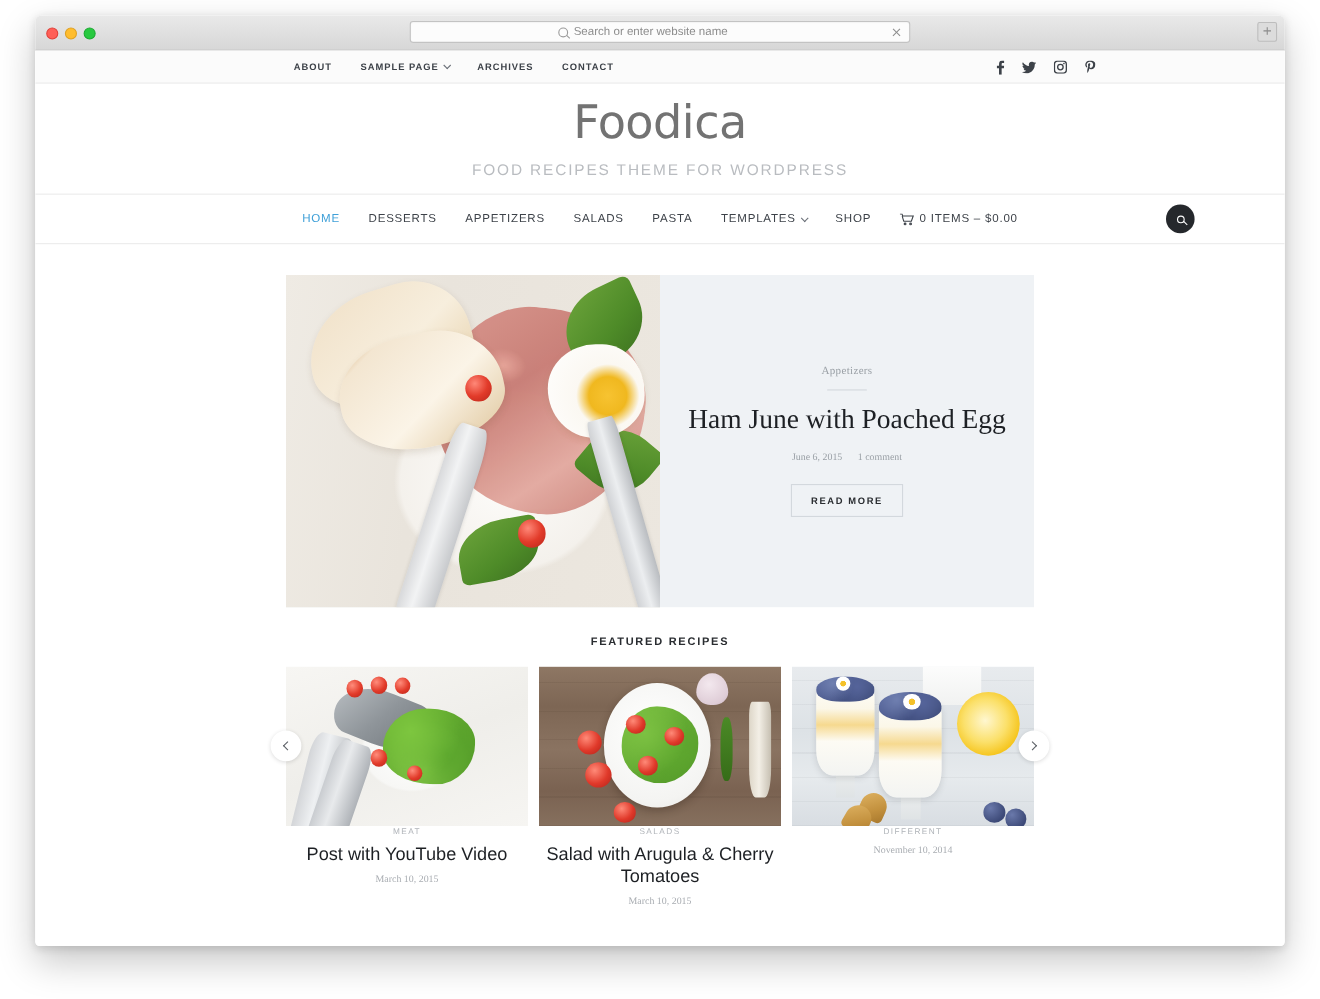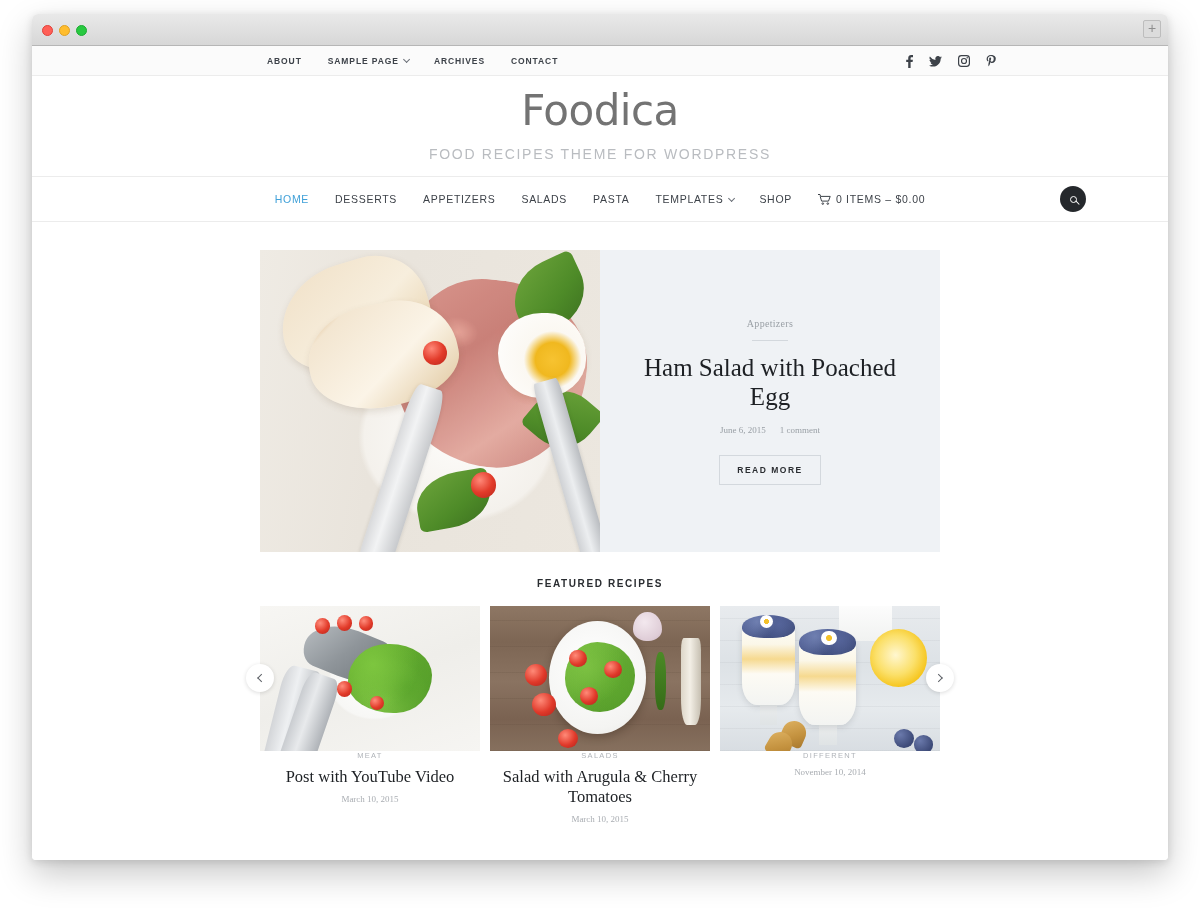--- a/index.html
+++ b/index.html
@@ -204,21 +204,21 @@
   }
   .cards { display: flex; gap: 10px; }
   .card { width: 220px; }
   .card-img { width: 220px; height: 145px; overflow: hidden; position: relative; }
   .card-cat {
     text-align: center;
     font-size: 7.5px; letter-spacing: 1.3px; color: #b0b4b9; text-transform: uppercase;
   }
   .card-title {
     margin-top: 7px; text-align: center;
-    font-family: Liberation Serif, serif;
+    font-family: Liberation Sans, sans-serif;
     font-size: 16.5px; line-height: 1.22; color: #1d2024;
   }
   .card-date {
     margin-top: 7px; text-align: center;
     font-family: "Liberation Serif", serif;
     font-size: 9px; color: #a9adb2;
   }
   .arrow {
     position: absolute; top: 58px;
     width: 28px; height: 28px; border-radius: 50%;
@@ -443,20 +443,25 @@
 
 <div class="browser-window">
 
   <div class="titlebar">
     <div class="traffic">
       <span class="dot red"></span>
       <span class="dot yellow"></span>
       <span class="dot green"></span>
     </div>
 
+    <div class="urlbar">
+      <span class="mag"></span>
+      <span class="url-text">Search or enter website name</span>
+      <span class="xclose"></span>
+    </div>
 
     <div class="newtab">+</div>
   </div>
 
   <div class="page">
 
     <div class="topbar">
       <nav class="topnav">
         <a href="#">
             <span>ABOUT</span>
@@ -555,21 +560,21 @@
           <div class="tom t1"></div>
           <div class="tom t2"></div>
           <div class="tom t3"></div>
           <div class="fork"></div>
           <div class="knife"></div>
         </div>
       </div>
       <div class="hero-txt">
         <div class="hero-cat">Appetizers</div>
         <div class="hero-rule"></div>
-        <h1 class="hero-title">Ham Salad with Poached Egg</h1>
+        <h1 class="hero-title">Ham June with Poached Egg</h1>
         <div class="hero-meta">
           <span>June 6, 2015</span>
           <span>1 comment</span>
         </div>
         <button class="read-more">READ MORE</button>
       </div>
     </div>
 
     <div class="featured-title">FEATURED RECIPES</div>
 

